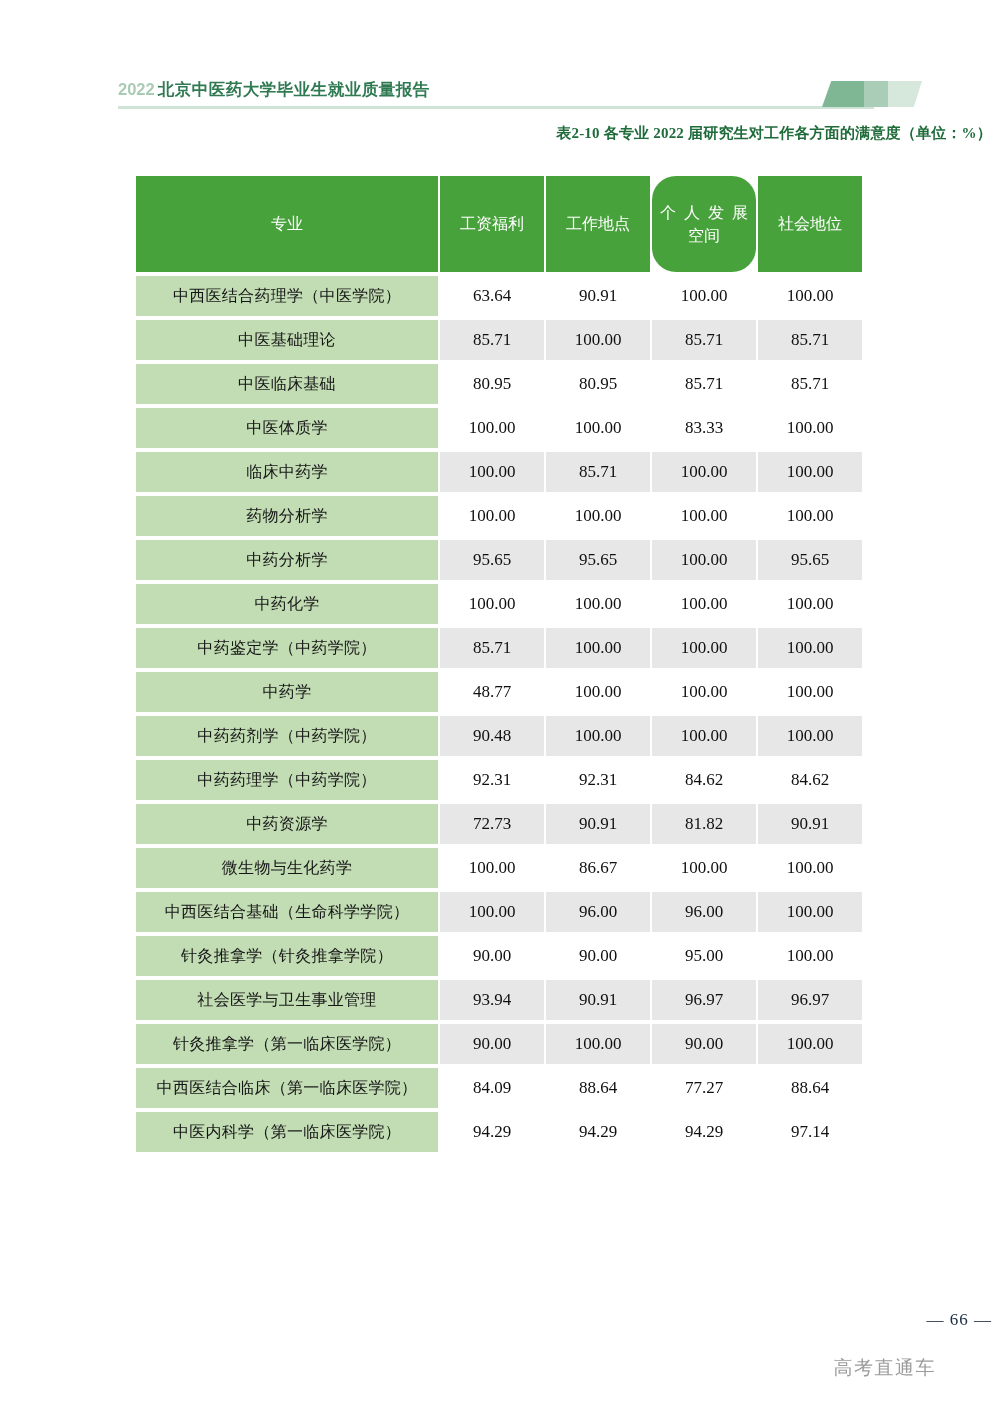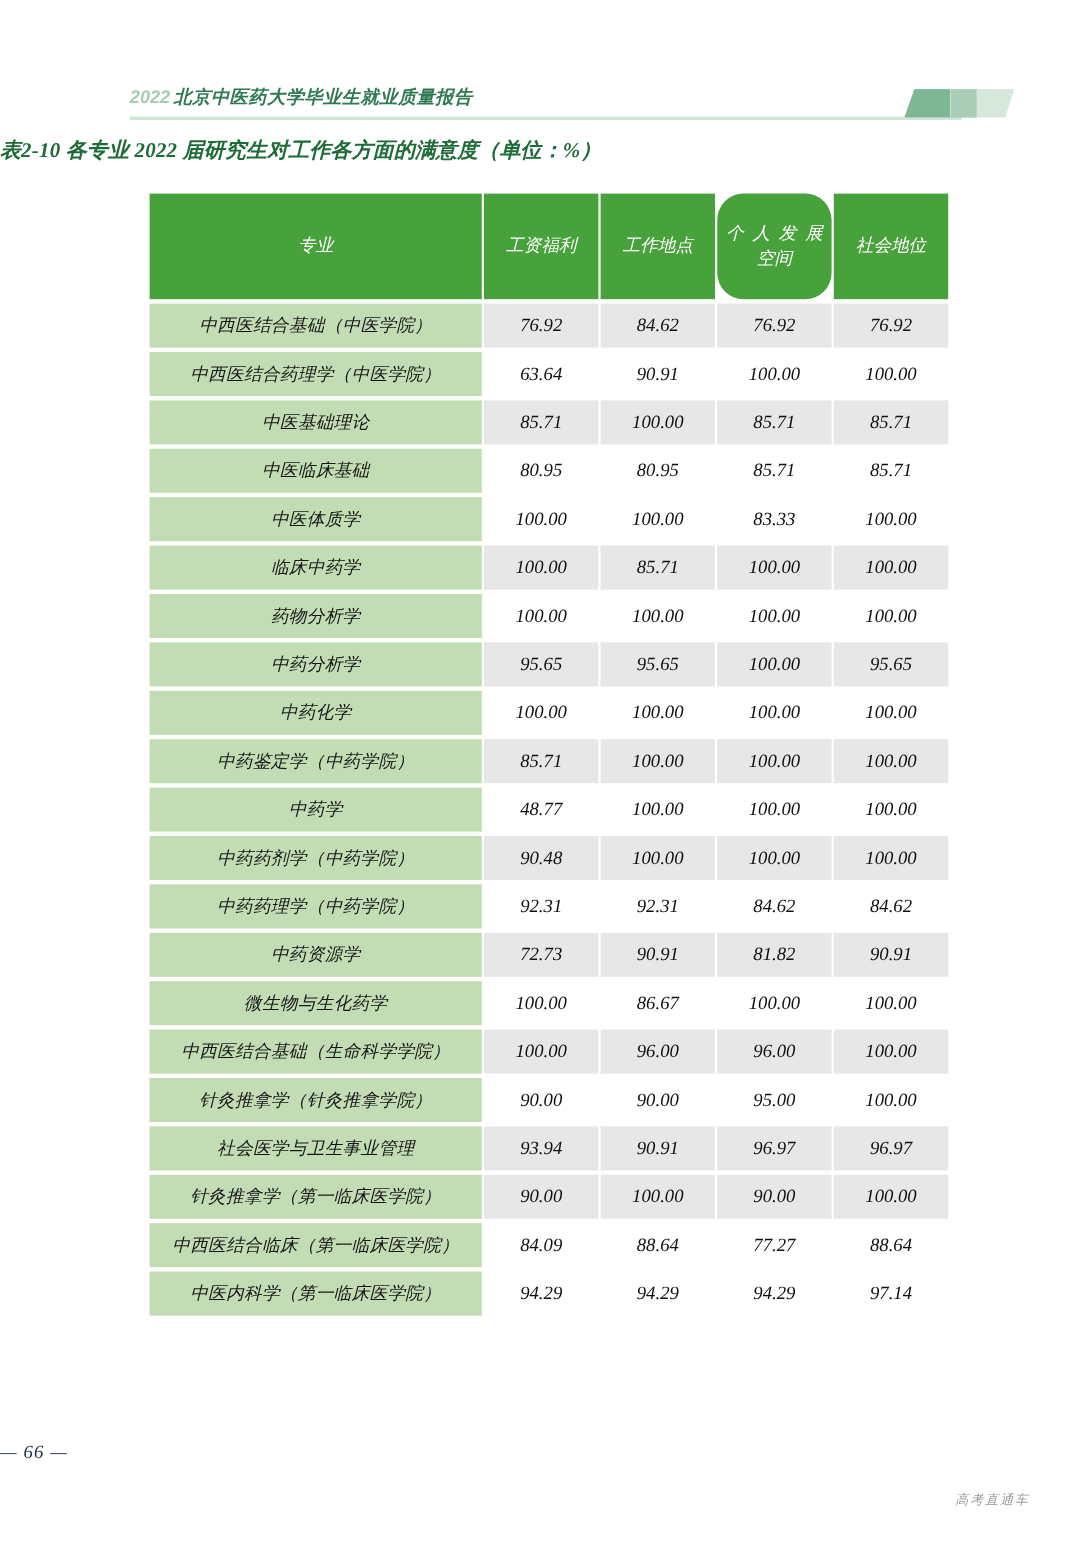--- a/index.html
+++ b/index.html
@@ -15,21 +15,20 @@
     color: #1a1a1a;
     position: relative;
     overflow: hidden;
   }
 
   .page {
     position: relative;
     width: 992px;
     height: 1108px;
     box-sizing: border-box;
-    font-style: italic;
   }
 
   
   .page-header {
     position: absolute;
     left: 118px;
     top: 78px;
     width: 756px;
     height: 36px;
   }
@@ -89,23 +88,23 @@
     background: #d6e8dc;
     clip-path: polygon(0 0, 100% 0, 76% 100%, 0 100%);
   }
 
   
   .table-caption {
     position: absolute;
     left: 0;
     top: 124px;
     width: 992px;
-    text-align: left;
+    text-align: right;
     font-family: "Liberation Serif", "DejaVu Serif", serif;
-    font-size: 19px;
+    font-size: 15px;
     font-weight: bold;
     color: #1f6b3a;
     letter-spacing: 0.2px;
   }
 
   
   .table-wrap {
     position: absolute;
     left: 136px;
     top: 176px;
@@ -173,32 +172,32 @@
   }
   tbody tr.shade td.val { background: #e7e7e7; }
   tbody tr.plain td.val { background: #ffffff; }
 
   
   .page-number {
     position: absolute;
     left: 0;
     top: 1310px;
     width: 992px;
-    text-align: left;
+    text-align: right;
     font-size: 17px;
     color: #20304a;
     font-family: "Liberation Serif", "DejaVu Serif", serif;
     letter-spacing: 1px;
   }
   .watermark {
     position: absolute;
     right: 56px;
     top: 1355px;
     font-family: "Liberation Sans", "DejaVu Sans", sans-serif;
-    font-size: 12px;
+    font-size: 19px;
     color: #9b9b9b;
     letter-spacing: 1.5px;
   }
 </style>
 </head>
 <body>
 
 <div class="page">
 
   <div class="page-header">
@@ -228,27 +227,20 @@
           <th>工资福利</th>
           <th>工作地点</th>
           <th class="two-line">
             <span class="hdr-justify">个人发展</span>
             <span class="hdr-justify-last">空间</span>
           </th>
           <th>社会地位</th>
         </tr>
       </thead>
       <tbody id="table-body">
-          <tr class="shade">
-            <td class="major">中西医结合基础（中医学院）</td>
-            <td class="val">76.92</td>
-            <td class="val">84.62</td>
-            <td class="val">76.92</td>
-            <td class="val">76.92</td>
-          </tr>
           <tr class="plain">
             <td class="major">中西医结合药理学（中医学院）</td>
             <td class="val">63.64</td>
             <td class="val">90.91</td>
             <td class="val">100.00</td>
             <td class="val">100.00</td>
           </tr>
           <tr class="shade">
             <td class="major">中医基础理论</td>
             <td class="val">85.71</td>

